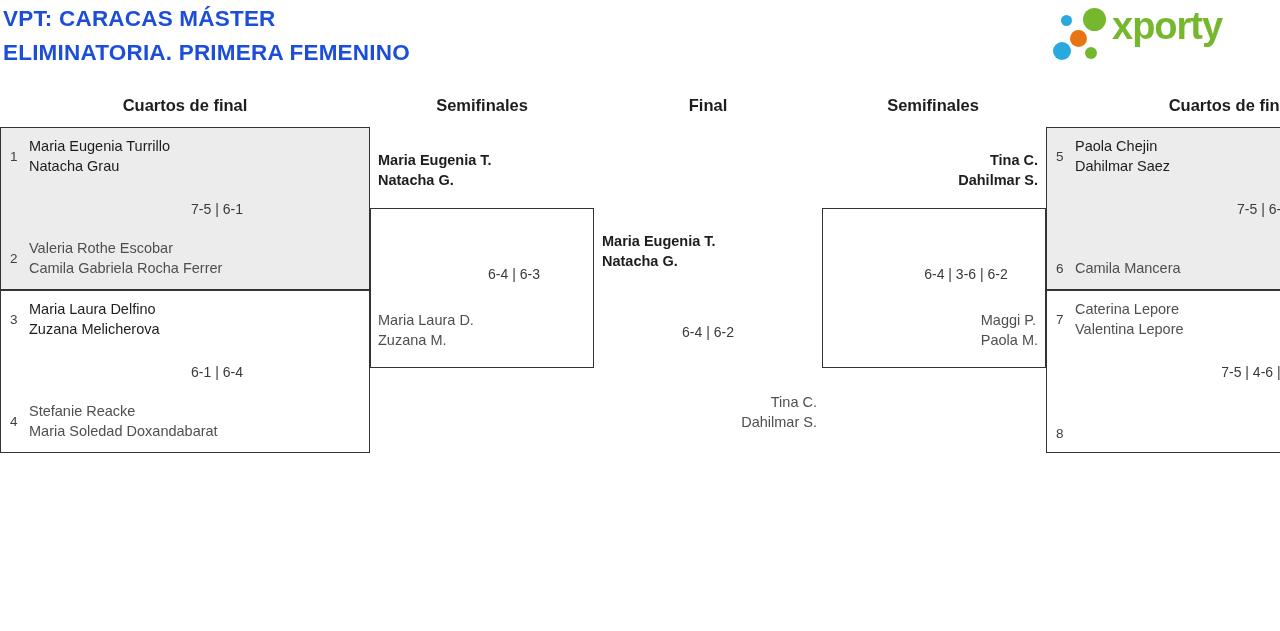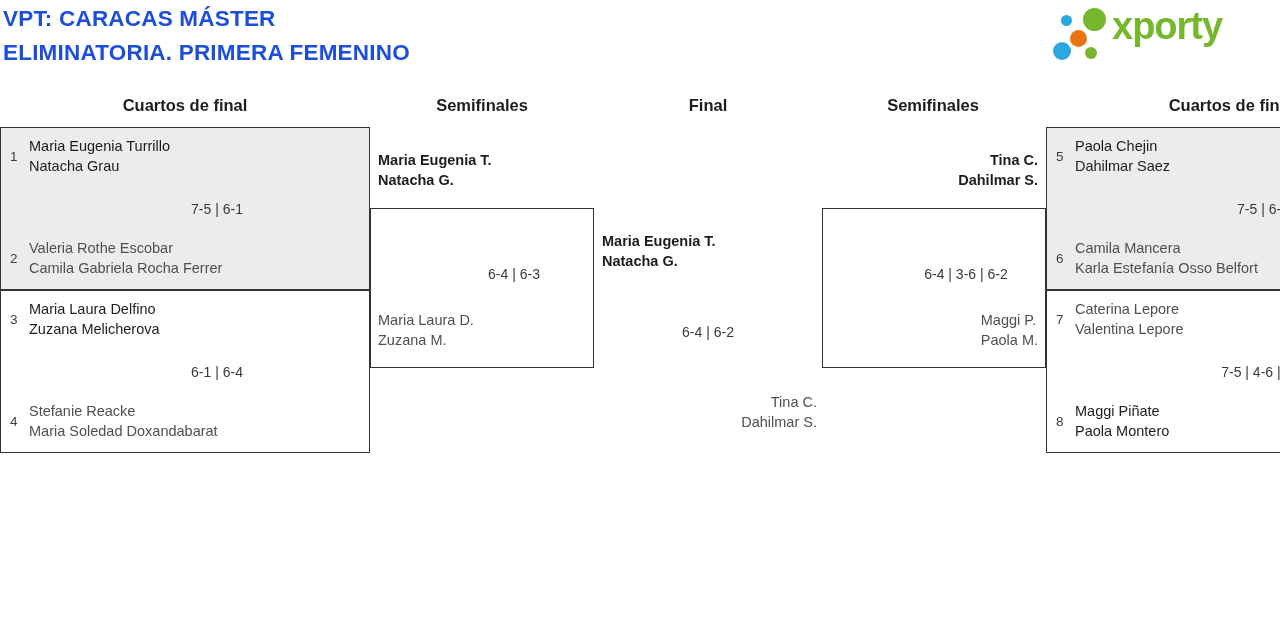--- a/index.html
+++ b/index.html
@@ -133,40 +133,35 @@
       <div class="names winner">
         <div>Paola Chejin</div>
         <div>Dahilmar Saez</div>
       </div>
     </div>
     <div class="score">7-5 | 6-2</div>
     <div class="entry bottom">
       <span class="seed">6</span>
       <div class="names">
         <div>Camila Mancera</div>
-        <div>Karla Estefanía Osso Belfort</div>
       </div>
     </div>
   </div>
 
   <div class="qf qf4">
     <div class="entry top">
       <span class="seed">7</span>
       <div class="names">
         <div>Caterina Lepore</div>
         <div>Valentina Lepore</div>
       </div>
     </div>
     <div class="score">7-5 | 4-6 | 4-6</div>
     <div class="entry bottom">
       <span class="seed">8</span>
-      <div class="names winner">
-        <div>Maggi Piñate</div>
-        <div>Paola Montero</div>
-      </div>
     </div>
   </div>
 
   <div class="sf sf-left">
     <div class="winner-block">
       <div>Maria Eugenia T.</div>
       <div>Natacha G.</div>
     </div>
     <div class="score">6-4 | 6-3</div>
     <div class="loser-block">

